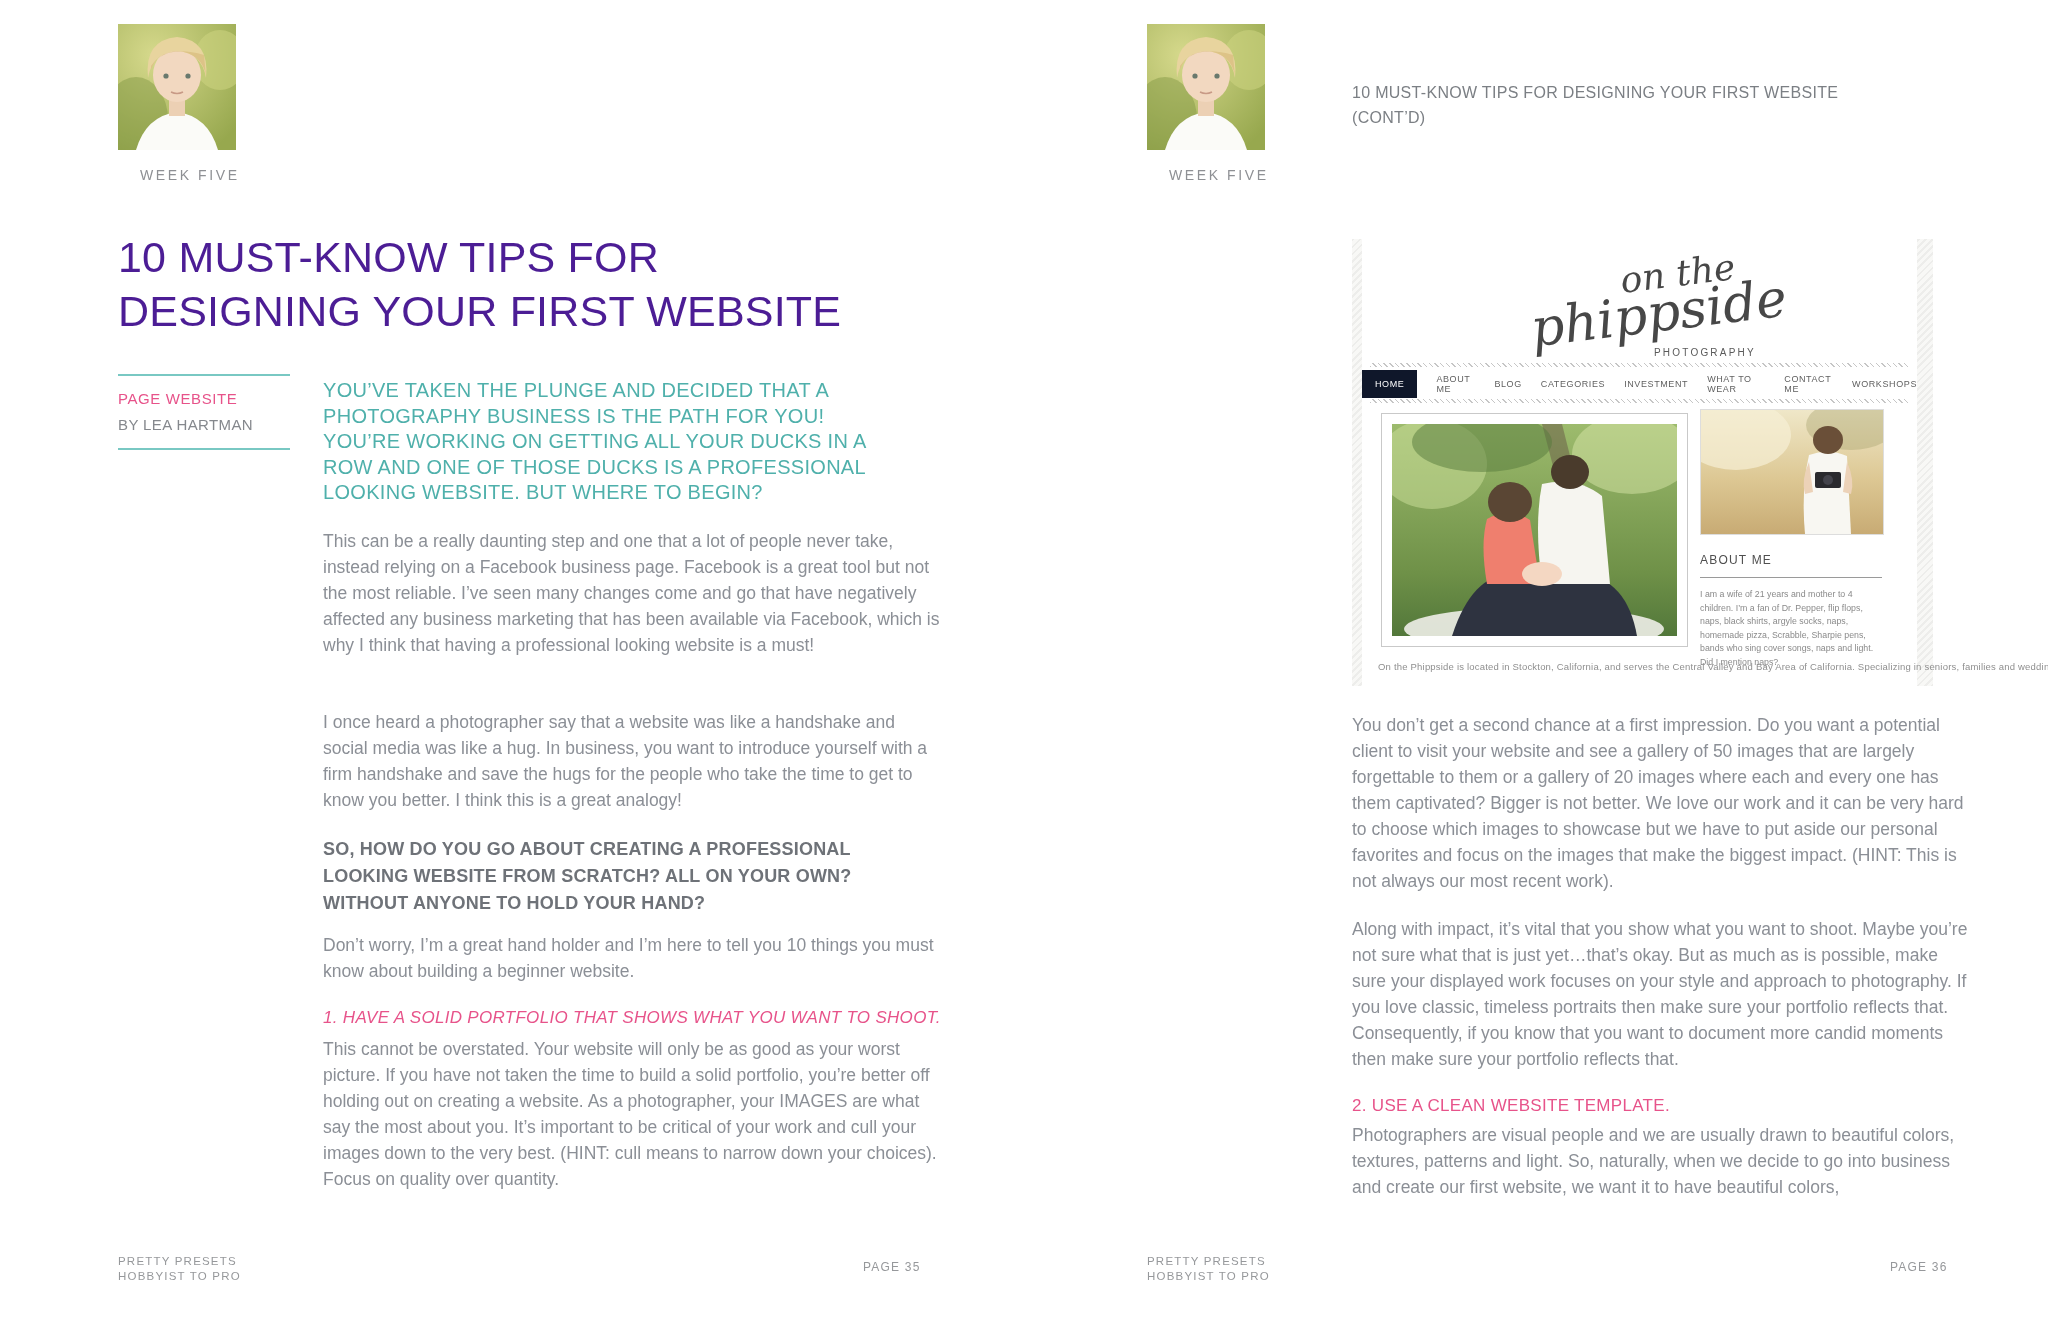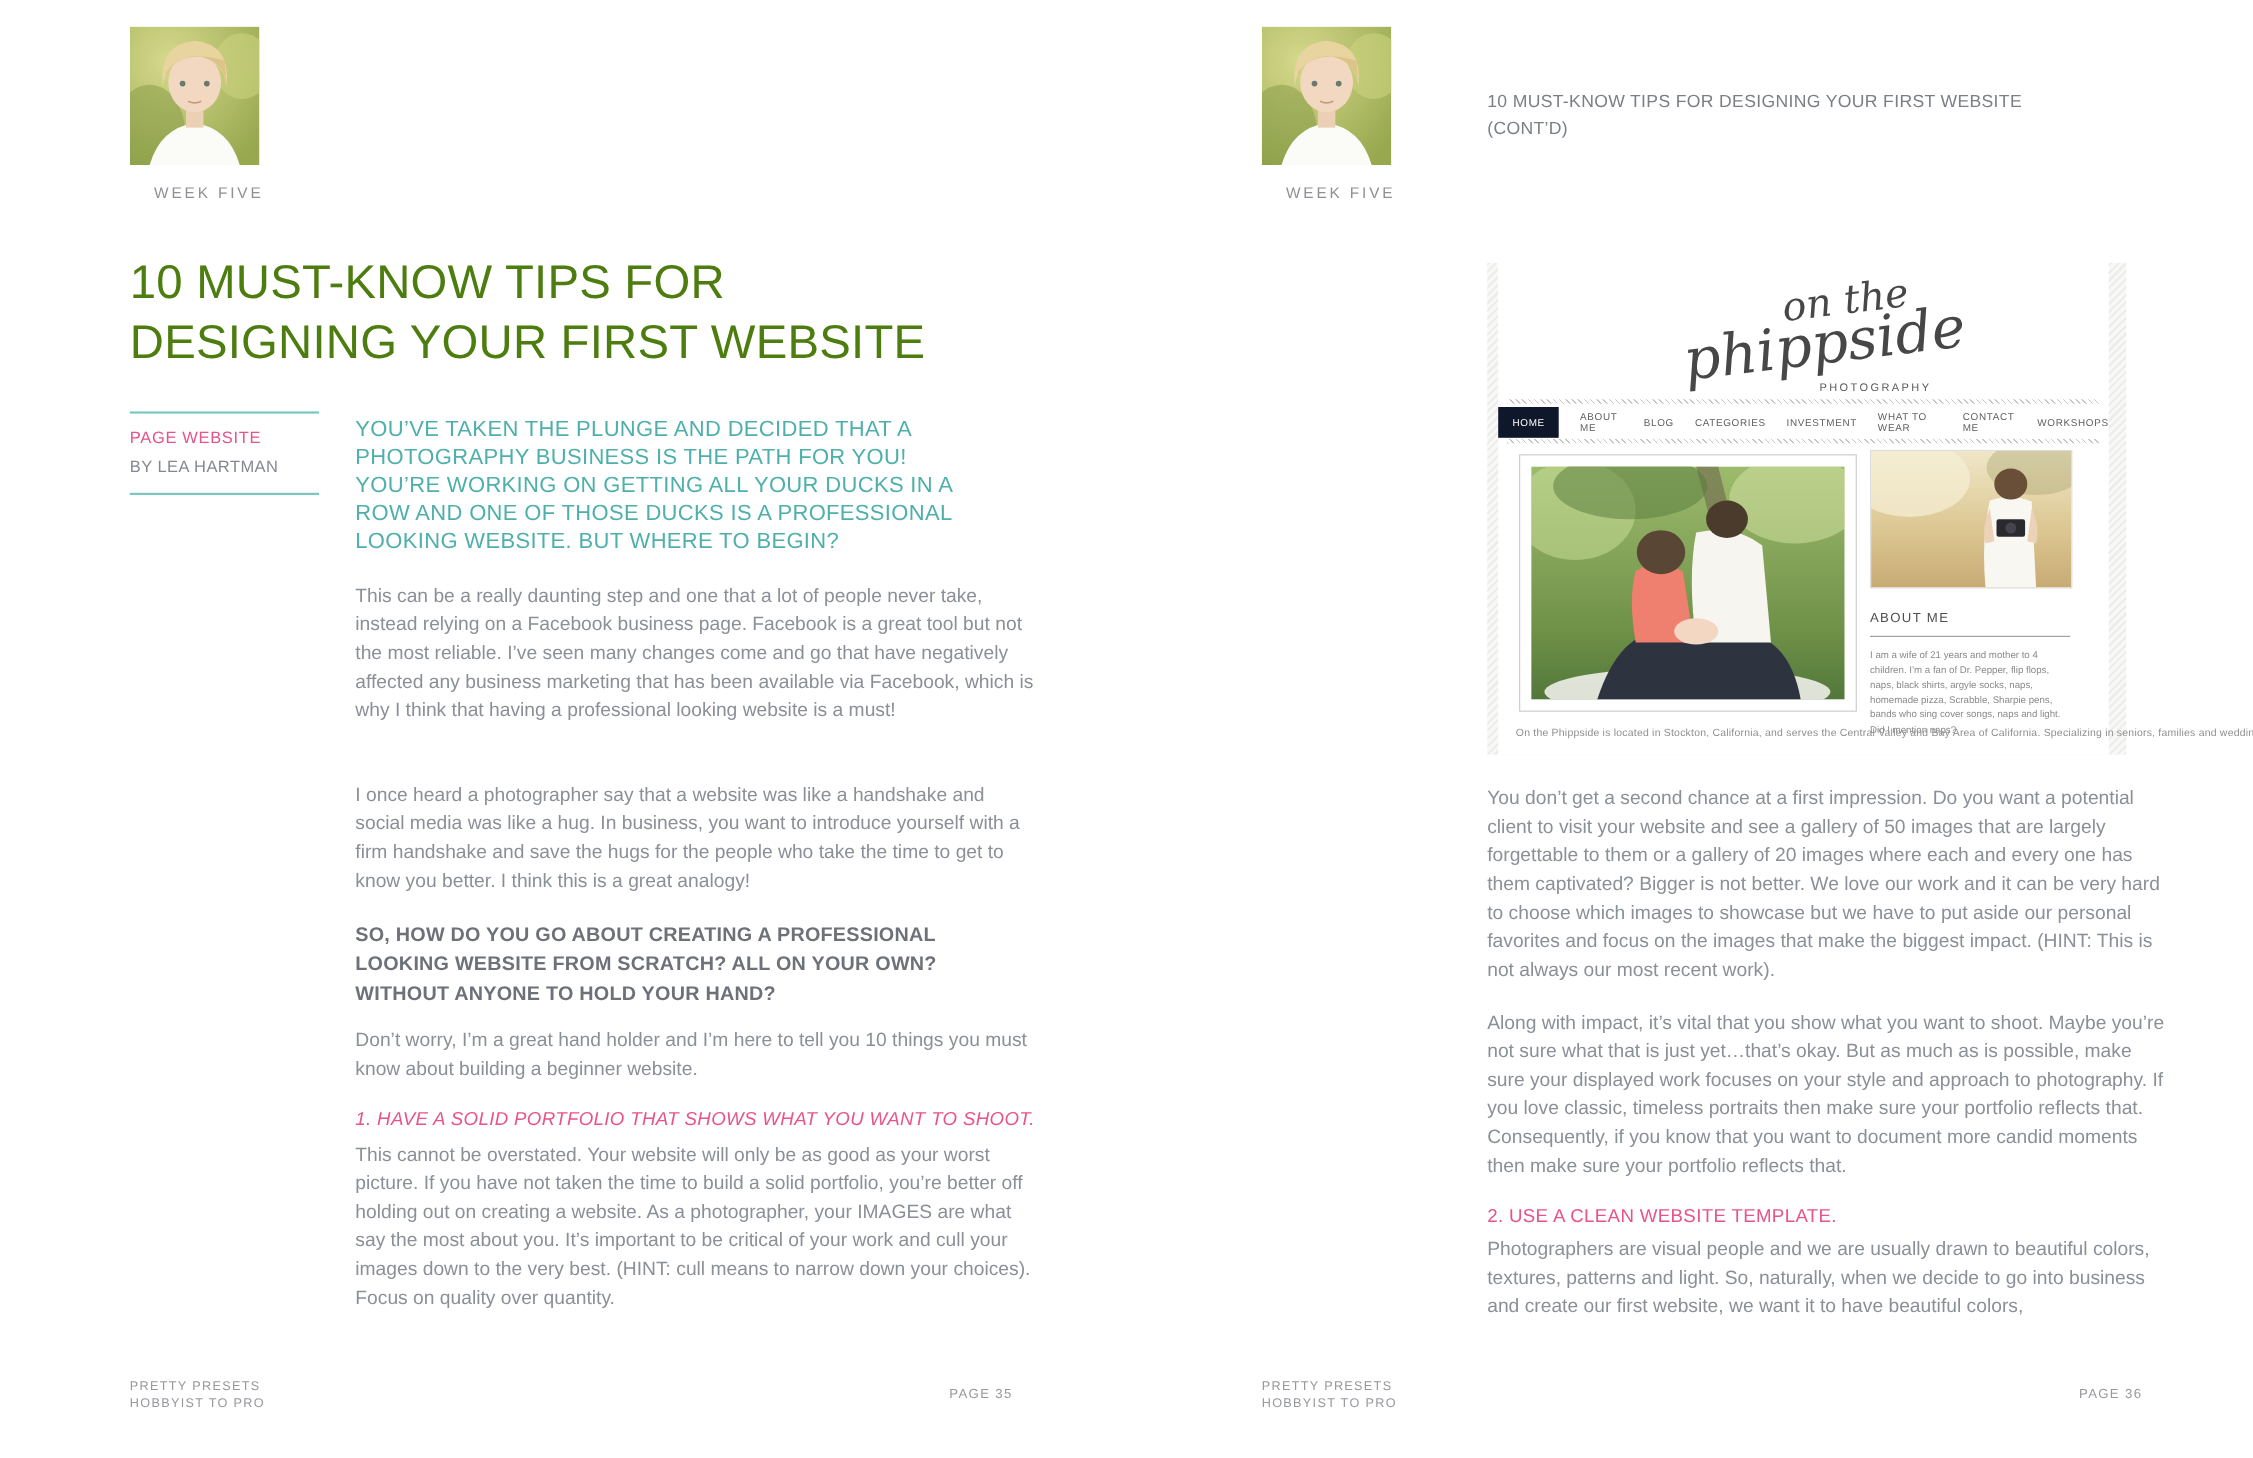--- a/index.html
+++ b/index.html
@@ -8,21 +8,21 @@
     font-family:"Liberation Sans",sans-serif;overflow:hidden;
     -webkit-font-smoothing:antialiased;
   }
   .abs{position:absolute;}
 
   
   .portrait{width:118px;height:126px;overflow:hidden;}
   .week-label{font-size:14px;letter-spacing:2.6px;color:#8e9094;}
 
   
-  .main-title{color:#4d7c0f;font-size:43px;line-height:54px;letter-spacing:0.2px;font-weight:400;white-space:nowrap;}
+  .main-title{color:#4c1d95;font-size:43px;line-height:54px;letter-spacing:0.2px;font-weight:400;white-space:nowrap;}
   .side-rule{width:172px;height:2px;background:#79c8c3;}
   .side-topic{color:#e7538a;font-size:15px;letter-spacing:0.6px;}
   .side-author{color:#85888d;font-size:15px;letter-spacing:0.4px;}
   .intro-teal{color:#4fb0ab;font-size:20px;line-height:25.5px;letter-spacing:0.3px;width:575px;}
   .body-text{color:#8b8f96;font-size:17.5px;line-height:26px;width:620px;}
   .subhead{color:#6e7278;font-weight:700;font-size:18px;line-height:27px;letter-spacing:0.2px;width:575px;}
   .tip-heading{color:#e7538a;font-size:17px;letter-spacing:0.3px;white-space:nowrap;}
 
   
   .footer-brand{color:#96989b;font-size:11.5px;line-height:15px;letter-spacing:1.2px;}

